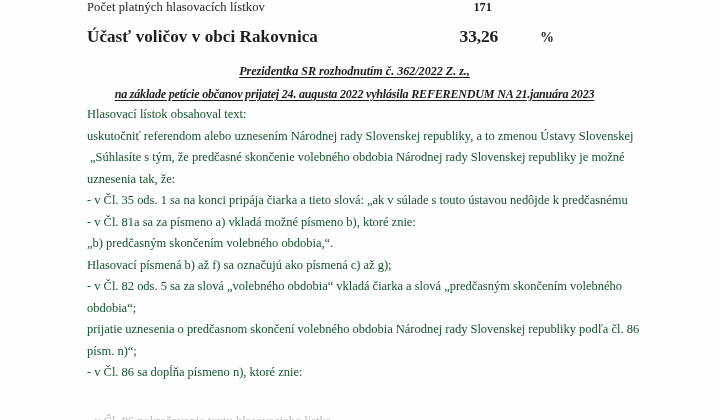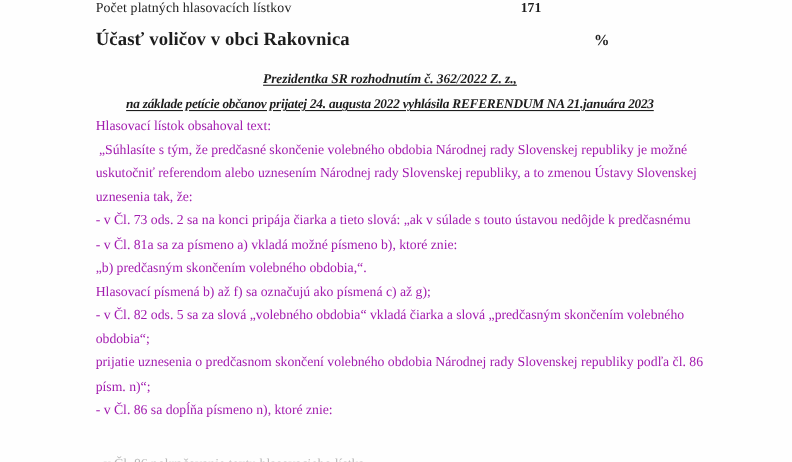--- a/index.html
+++ b/index.html
@@ -109,21 +109,21 @@
     position: absolute;
     left: 87px;
     top: 104px;
     width: 545px;
   }
   .body-line {
     font-size: 12.5px;
     line-height: 21.5px;
     letter-spacing: -0.02px;
     white-space: nowrap;
-    color: #a21caf;
+    color: #14532d;
   }
   .body-line.indent {
     padding-left: 3px;
   }
 
   
   .cut-line {
     position: absolute;
     left: 87px;
     top: 411px;
@@ -146,36 +146,37 @@
     <div class="summary-row r1">
       <span class="sum-label">Počet platných hlasovacích lístkov</span>
       <span class="sum-spacer"></span>
       <span class="sum-value small">171</span>
       <span class="sum-unit"></span>
     </div>
 
     <div class="summary-row r2">
       <span class="sum-label strong">Účasť voličov v obci Rakovnica</span>
       <span class="sum-spacer"></span>
+      <span class="sum-value big">33,26</span>
       <span class="sum-unit">%</span>
     </div>
 
   </div>
 
   <div class="heading-block">
     <div class="heading-line l1"><span class="u">Prezidentka SR rozhodnutím č. 362/2022 Z. z.,</span></div>
     <div class="heading-line l2"><span class="u">na základe petície občanov prijatej 24. augusta 2022 vyhlásila REFERENDUM NA 21.januára 2023</span></div>
   </div>
 
   <div class="body-block">
     <div class="body-line">Hlasovací lístok obsahoval text:</div>
+    <div class="body-line">uskutočniť referendom alebo uznesením Národnej rady Slovenskej republiky, a to zmenou Ústavy Slovenskej</div>
     <div class="body-line indent">„Súhlasíte s tým, že predčasné skončenie volebného obdobia Národnej rady Slovenskej republiky je možné</div>
-    <div class="body-line">uskutočniť referendom alebo uznesením Národnej rady Slovenskej republiky, a to zmenou Ústavy Slovenskej</div>
     <div class="body-line">uznesenia tak, že:</div>
-    <div class="body-line">- v Čl. 73 ods. 2 sa na konci pripája čiarka a tieto slová: „ak v súlade s touto ústavou nedôjde k predčasnému</div>
+    <div class="body-line">- v Čl. 35 ods. 1 sa na konci pripája čiarka a tieto slová: „ak v súlade s touto ústavou nedôjde k predčasnému</div>
     <div class="body-line">- v Čl. 81a sa za písmeno a) vkladá možné písmeno b), ktoré znie:</div>
     <div class="body-line">„b) predčasným skončením volebného obdobia,“.</div>
     <div class="body-line">Hlasovací písmená b) až f) sa označujú ako písmená c) až g);</div>
     <div class="body-line">- v Čl. 82 ods. 5 sa za slová „volebného obdobia“ vkladá čiarka a slová „predčasným skončením volebného</div>
     <div class="body-line">obdobia“;</div>
     <div class="body-line">prijatie uznesenia o predčasnom skončení volebného obdobia Národnej rady Slovenskej republiky podľa čl. 86</div>
     <div class="body-line">písm. n)“;</div>
     <div class="body-line">- v Čl. 86 sa dopĺňa písmeno n), ktoré znie:</div>
   </div>
 

